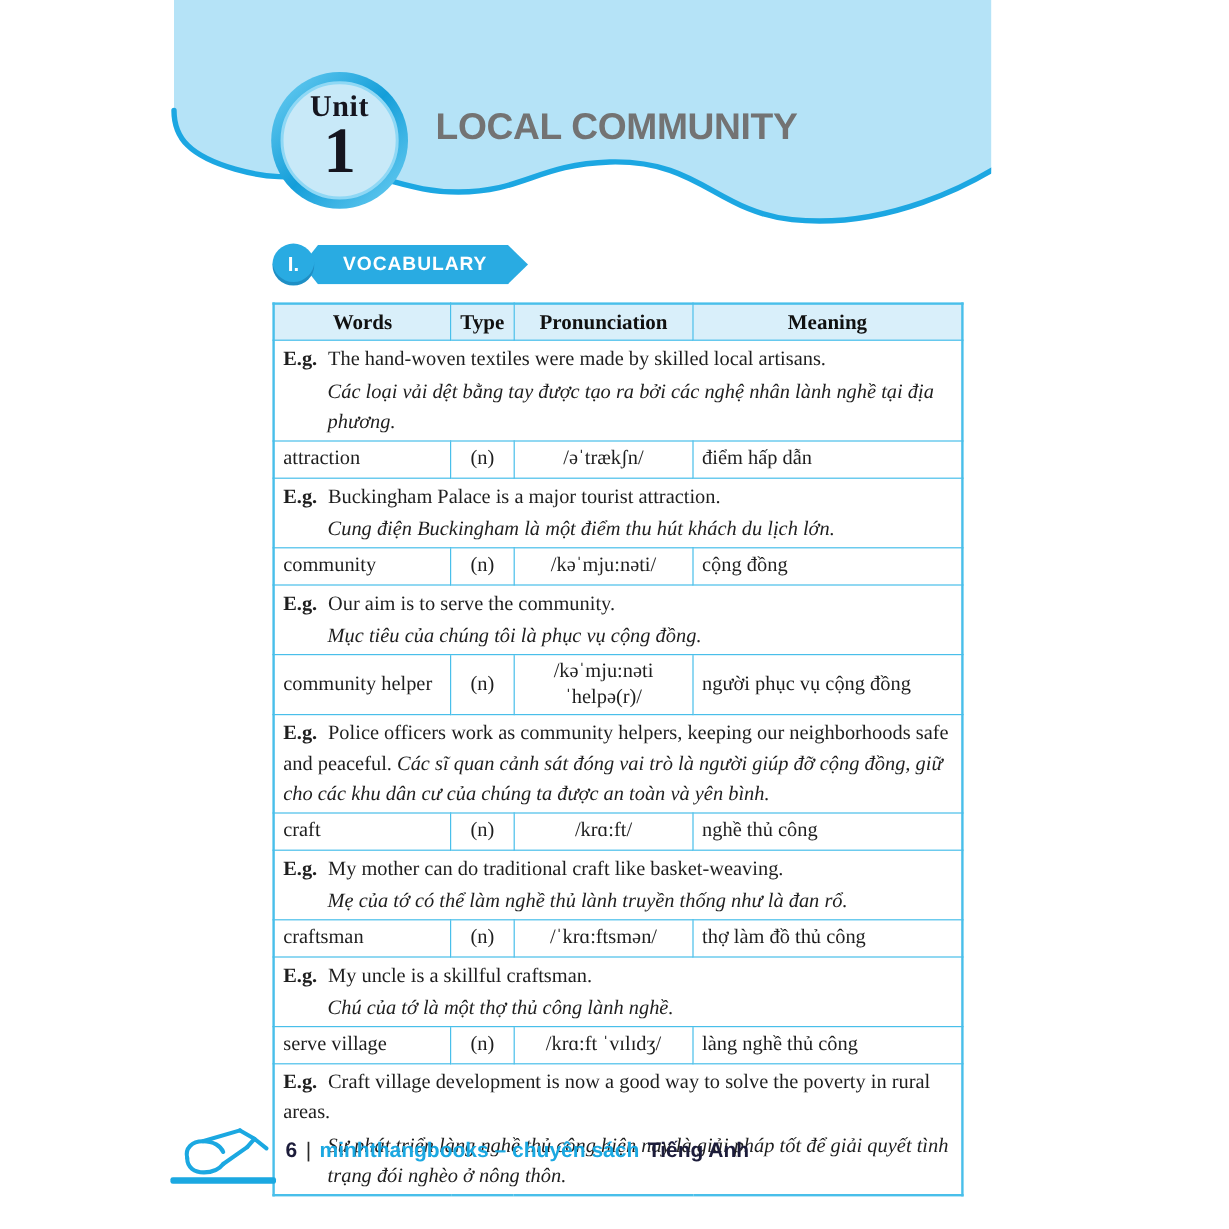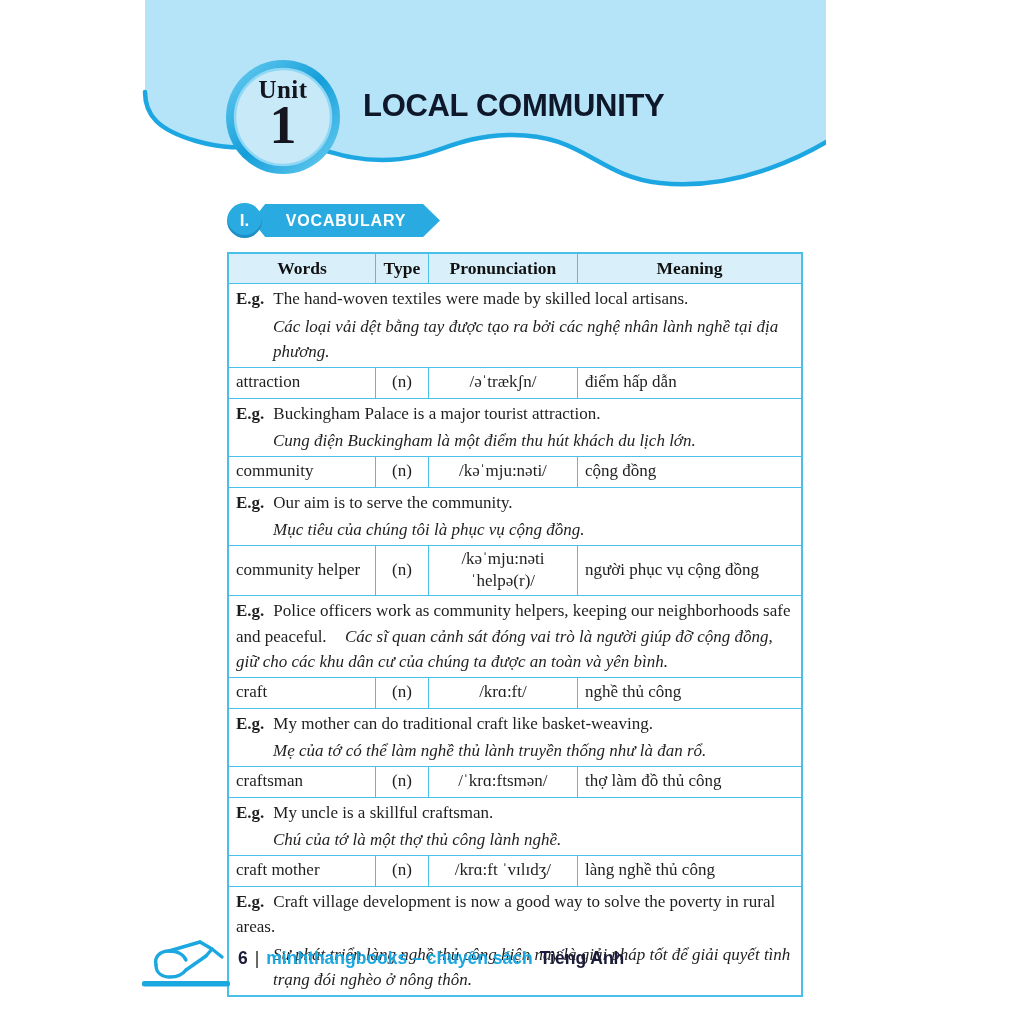--- a/index.html
+++ b/index.html
@@ -13,21 +13,21 @@
     position:absolute; left:233px; top:76px; width:100px; text-align:center;
     font-weight:bold; font-size:25px; color:#15151f; letter-spacing:0.5px;
   }
   .unit-number{
     position:absolute; left:233px; top:98px; width:100px; text-align:center;
     font-weight:bold; font-size:54px; line-height:1; color:#15151f;
   }
   .page-title{
     position:absolute; left:363px; top:88px;
     font-family:"Liberation Sans","DejaVu Sans",sans-serif;
-    font-weight:bold; font-size:31px; letter-spacing:-0.3px; color:#0f172a;
+    font-weight:bold; font-size:31px; letter-spacing:-0.3px; color:#737373;
   }
   
   .section-badge{position:absolute; left:227px; top:203px; display:flex; align-items:center;}
   .badge-circle{
     width:35px; height:35px; border-radius:50%; background:#29ABE2;
     display:flex; align-items:center; justify-content:center; z-index:2;
     color:#fff; font-family:"Liberation Sans","DejaVu Sans",sans-serif;
     font-weight:bold; font-size:17px;
     box-shadow: inset 0 -3px 0 rgba(0,60,110,0.25);
   }
@@ -48,21 +48,21 @@
   table.vocab th{
     background:#D9EFFA; font-weight:bold; font-size:17.5px; padding:4px 2px; color:#111;
   }
   table.vocab td{font-size:17px; padding:2px 7px; vertical-align:middle;}
   .c-word{width:25.7%;} .c-type{width:9.2%;} .c-pron{width:26%;} .c-mean{width:39.1%;}
   td.c-type, td.c-pron{text-align:center;}
   .word-row td{height:26px; line-height:1.35;}
   .eg-row td{padding:5px 8px 7px 8px; line-height:1.5;}
   .eg-label{font-weight:bold; margin-right:9px;}
   .eg-vi{font-style:italic; margin-left:37px; margin-top:2px;}
-  .vi-inline{font-style:italic;margin-left:14px;}
+  .vi-inline{font-style:italic;}
   
   .footer{position:absolute; left:140px; top:931px; width:700px; height:60px;}
   .footer-icon{position:absolute; left:0; top:0;}
   .footer-text{
     position:absolute; left:98px; top:17px; display:flex; align-items:baseline; gap:7px;
     font-family:"Liberation Sans","DejaVu Sans",sans-serif; font-size:17.5px; white-space:nowrap;
   }
   .page-num{font-weight:bold; color:#1c1c3a;}
   .pipe{color:#2a2a2a; font-weight:normal;}
   .brand{font-weight:bold; color:#1BA8E1;}
@@ -186,21 +186,21 @@
         <td class="c-mean">thợ làm đồ thủ công</td>
       </tr>
       <tr class="eg-row">
         <td colspan="4">
           <div class="eg-en"><span class="eg-label">E.g.</span><span>My uncle is a skillful craftsman.</span></div>
           <div class="eg-vi">Chú của tớ là một thợ thủ công lành nghề.</div>
         </td>
       </tr>
 
       <tr class="word-row">
-        <td class="c-word">craft mother</td>
+        <td class="c-word">serve village</td>
         <td class="c-type">(n)</td>
         <td class="c-pron">/krɑ:ft ˈvɪlɪdʒ/</td>
         <td class="c-mean">làng nghề thủ công</td>
       </tr>
       <tr class="eg-row">
         <td colspan="4">
           <div class="eg-en"><span class="eg-label">E.g.</span><span>Craft village development is now a good way to solve the poverty in rural areas.</span></div>
           <div class="eg-vi">Sự phát triển làng nghề thủ công hiện nay là giải pháp tốt để giải quyết tình trạng đói nghèo ở nông thôn.</div>
         </td>
       </tr>

